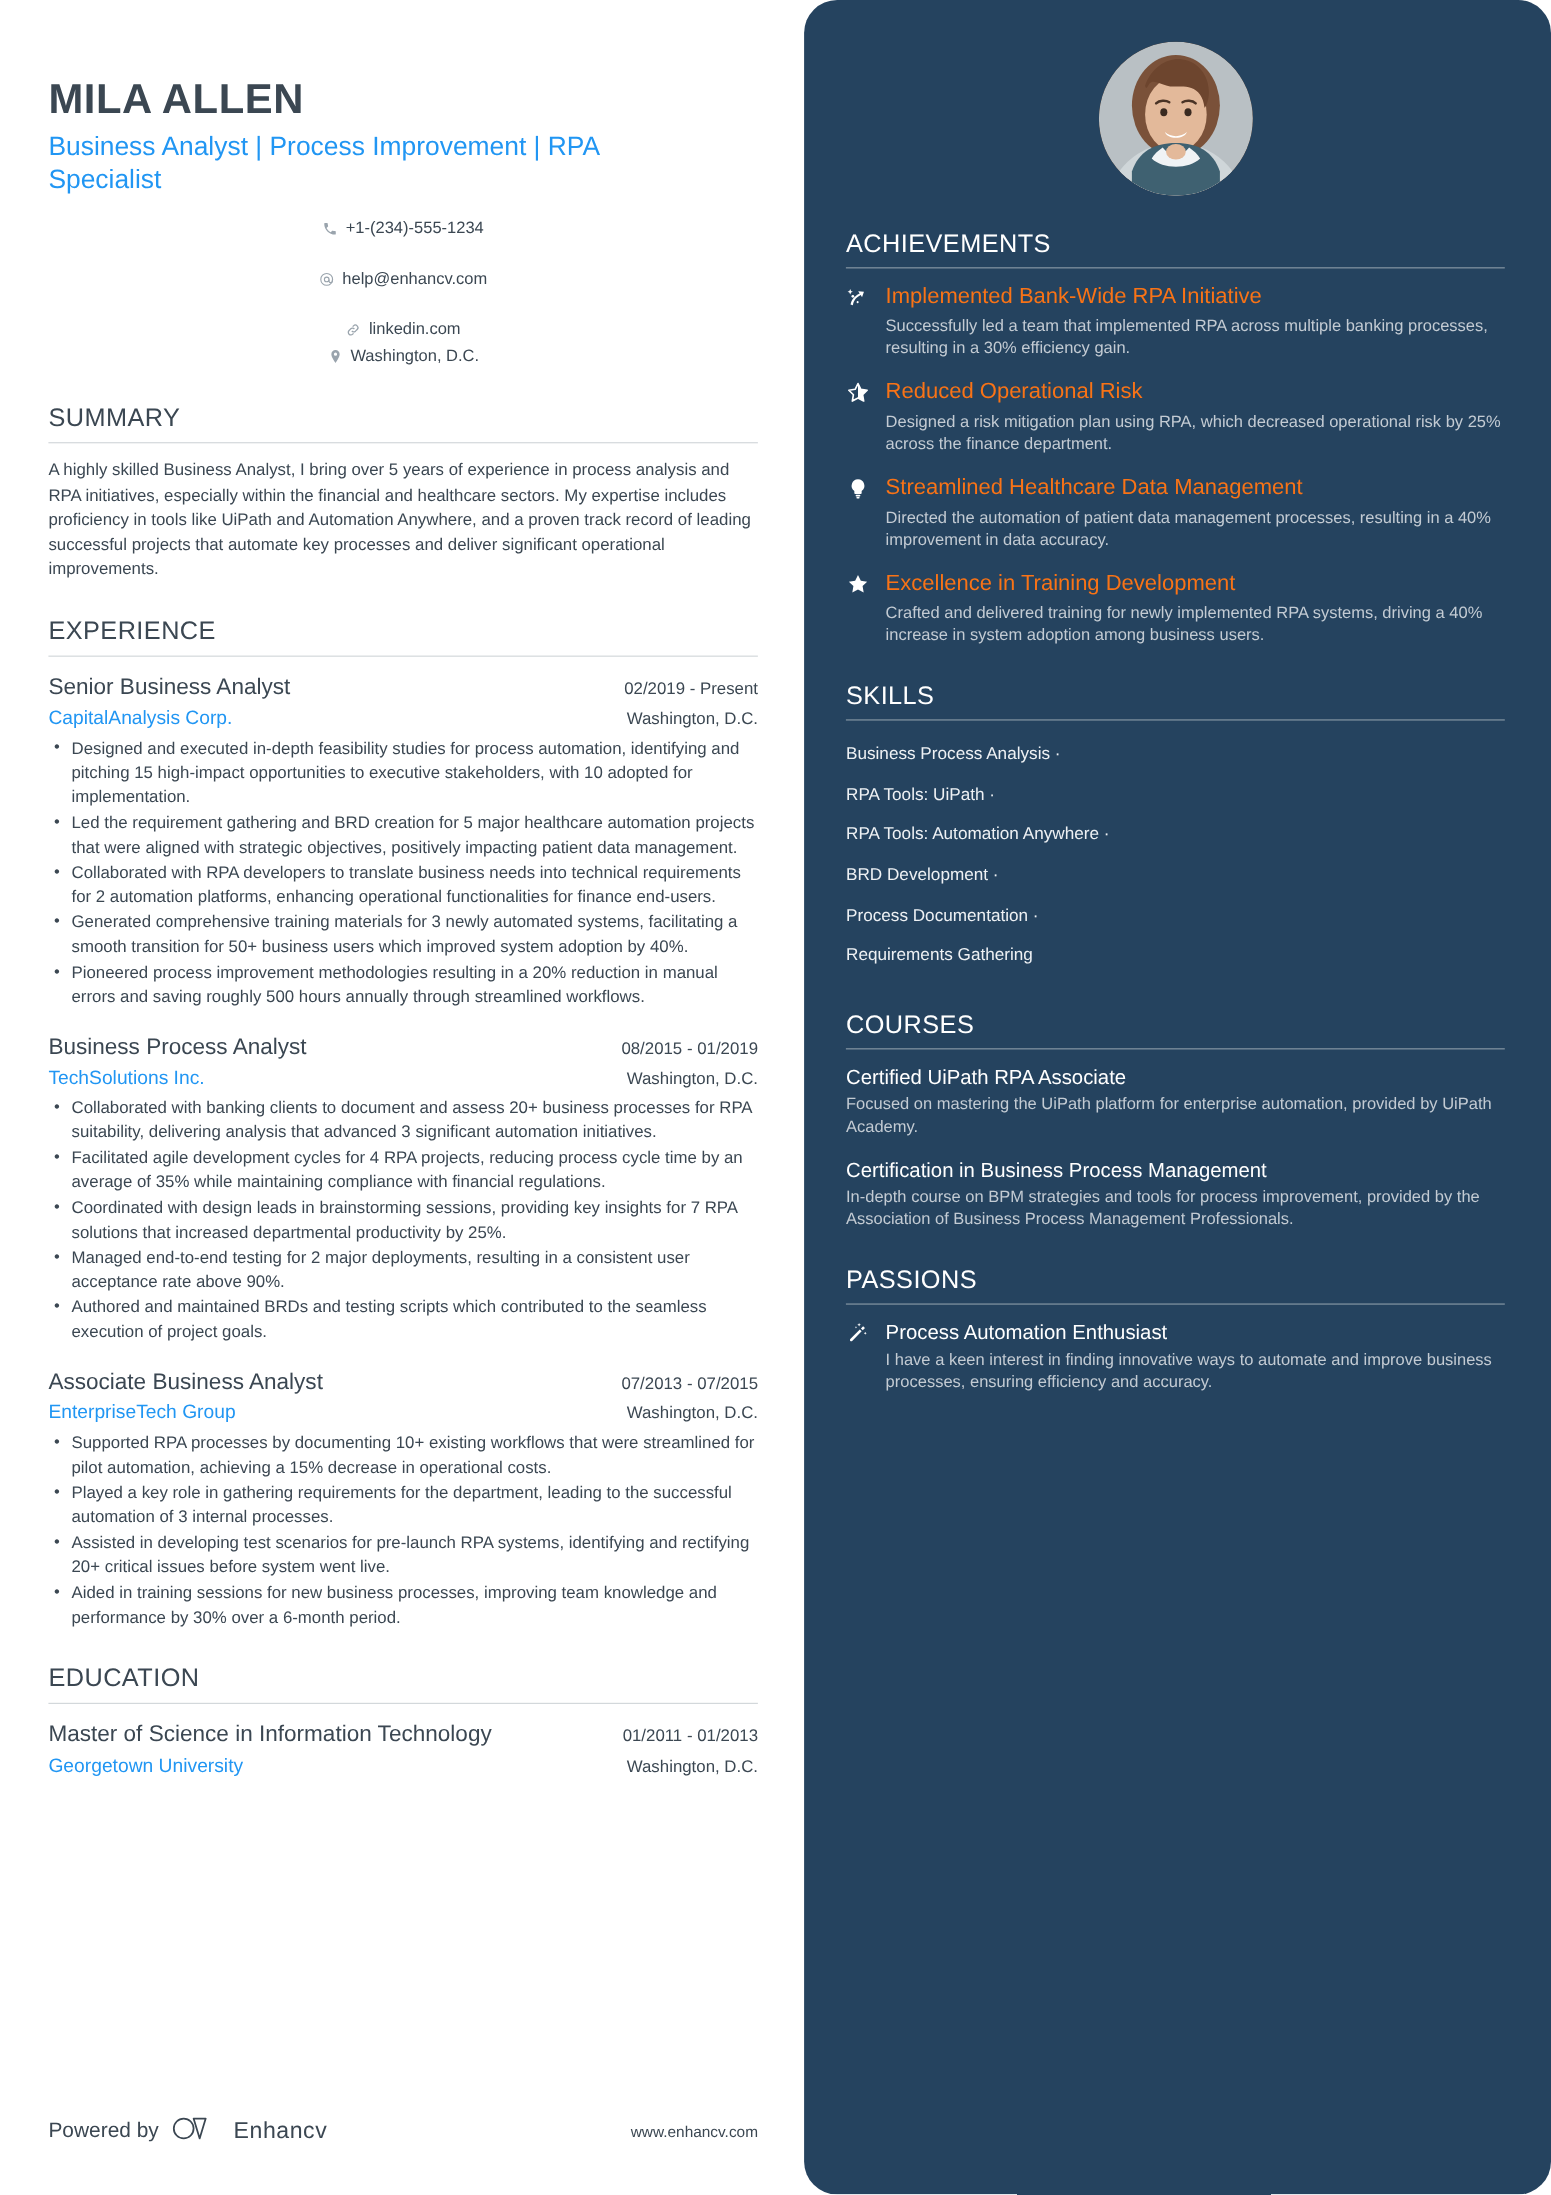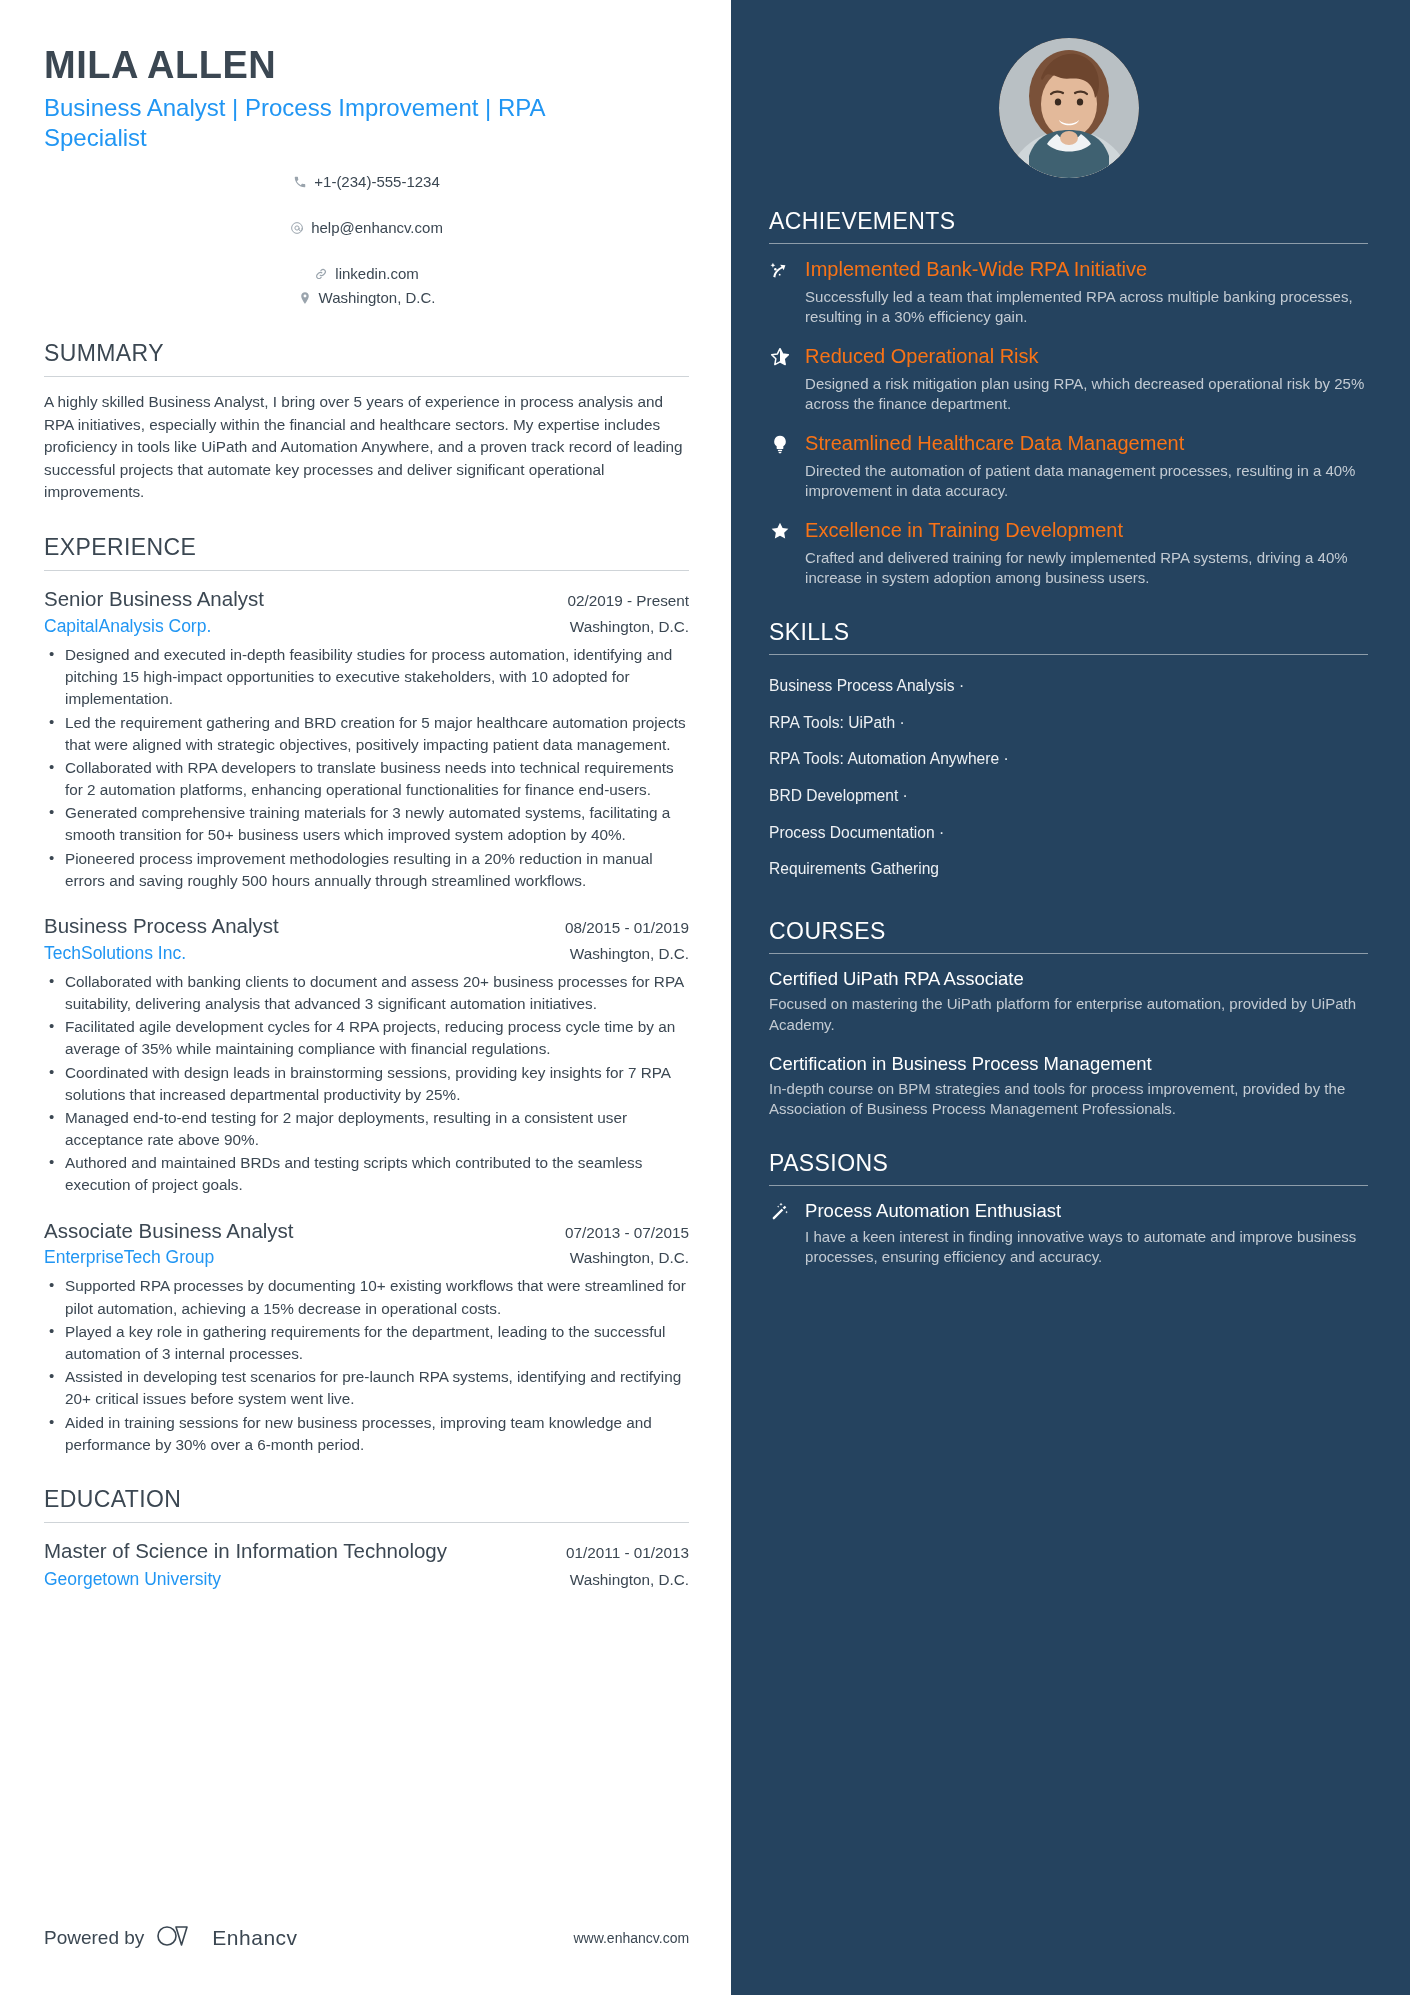--- a/index.html
+++ b/index.html
@@ -17,20 +17,21 @@
     display: flex;
     background: #ffffff;
     overflow: hidden;
   }
 
   
   .main {
     width: 868px;
     padding: 44px 42px 0 44px;
     position: relative;
+    margin-top: 26px;
   }
 
   .name {
     font-size: 38px;
     font-weight: bold;
     letter-spacing: 0.5px;
     color: #3b4752;
     line-height: 1.12;
   }
   .headline {
@@ -164,20 +165,21 @@
   }
   .site { font-size: 14px; color: #3b4752; }
 
   
   .sidebar {
     width: 806px;
     background: #25435f;
     color: #ffffff;
     padding: 0 42px 0 38px;
     position: relative;
+    border-radius: 30px;
   }
   .photo-wrap {
     display: flex;
     justify-content: center;
     padding-top: 38px;
   }
   .photo {
     width: 140px;
     height: 140px;
     border-radius: 50%;

